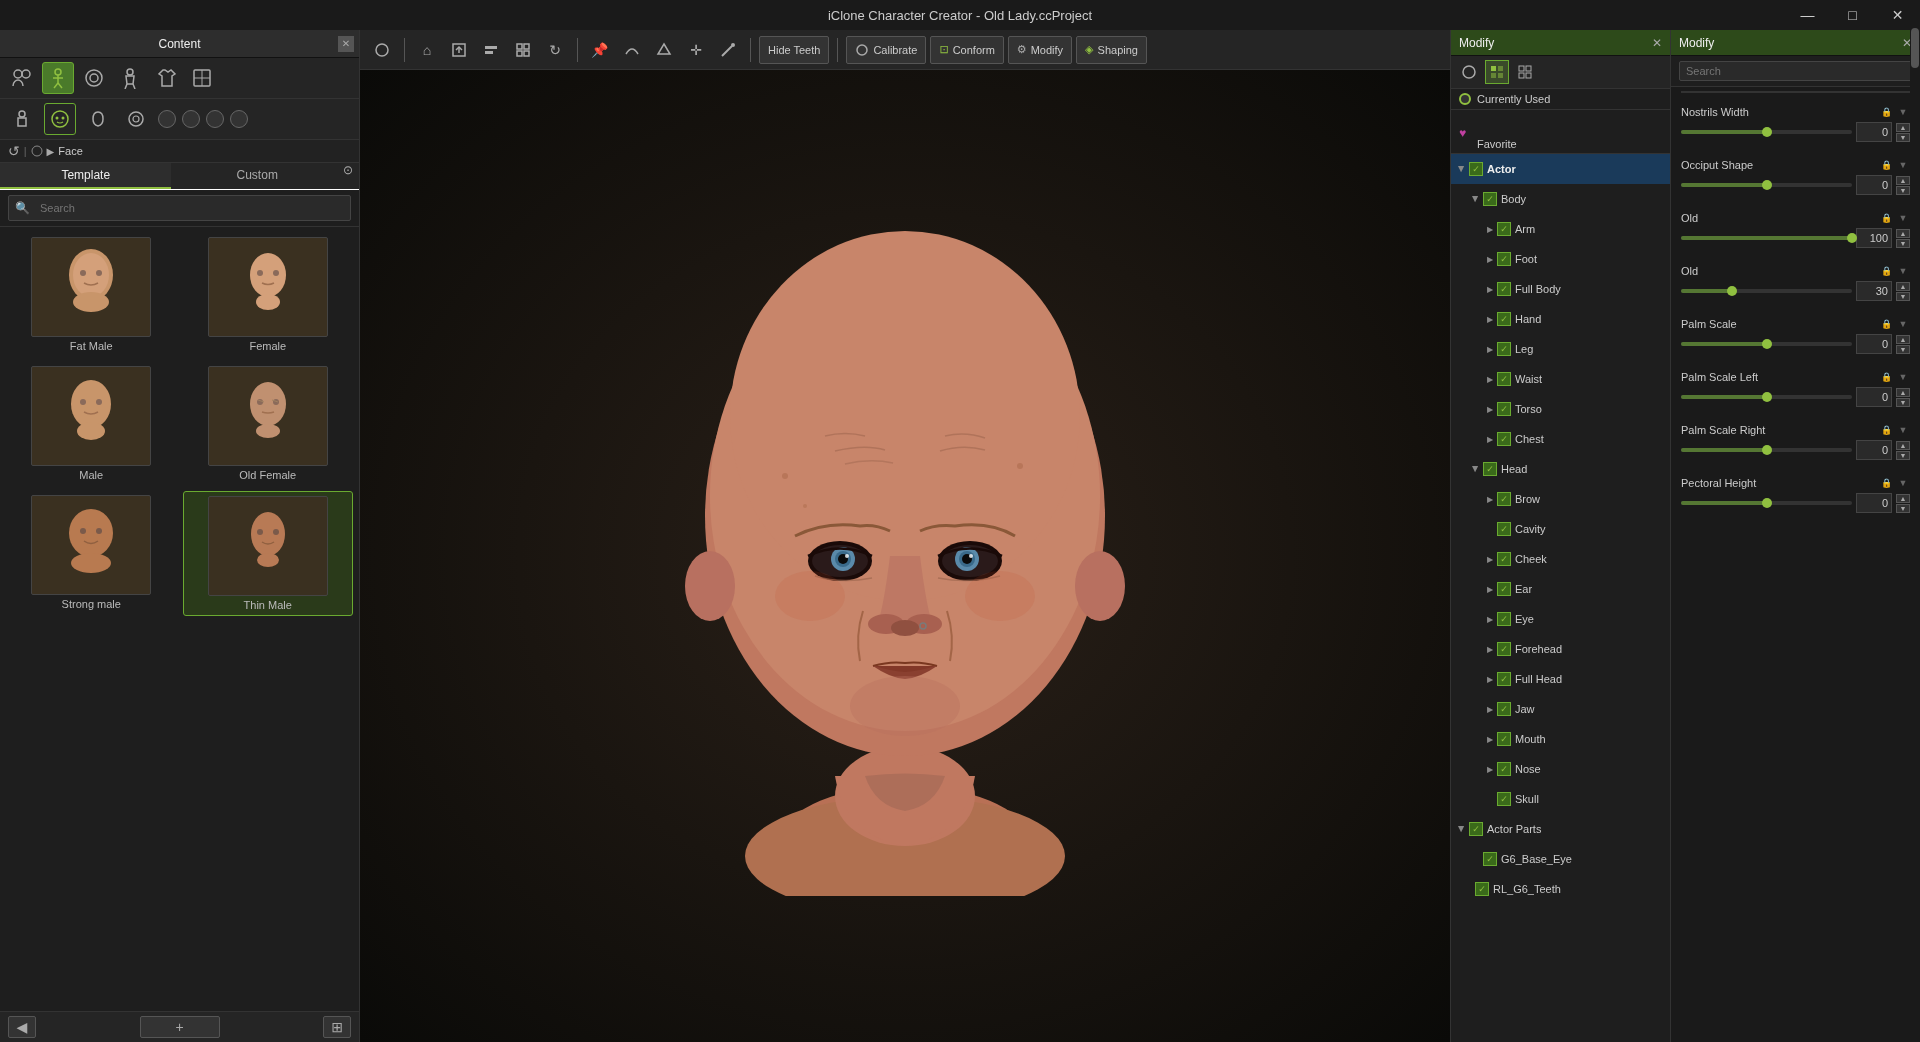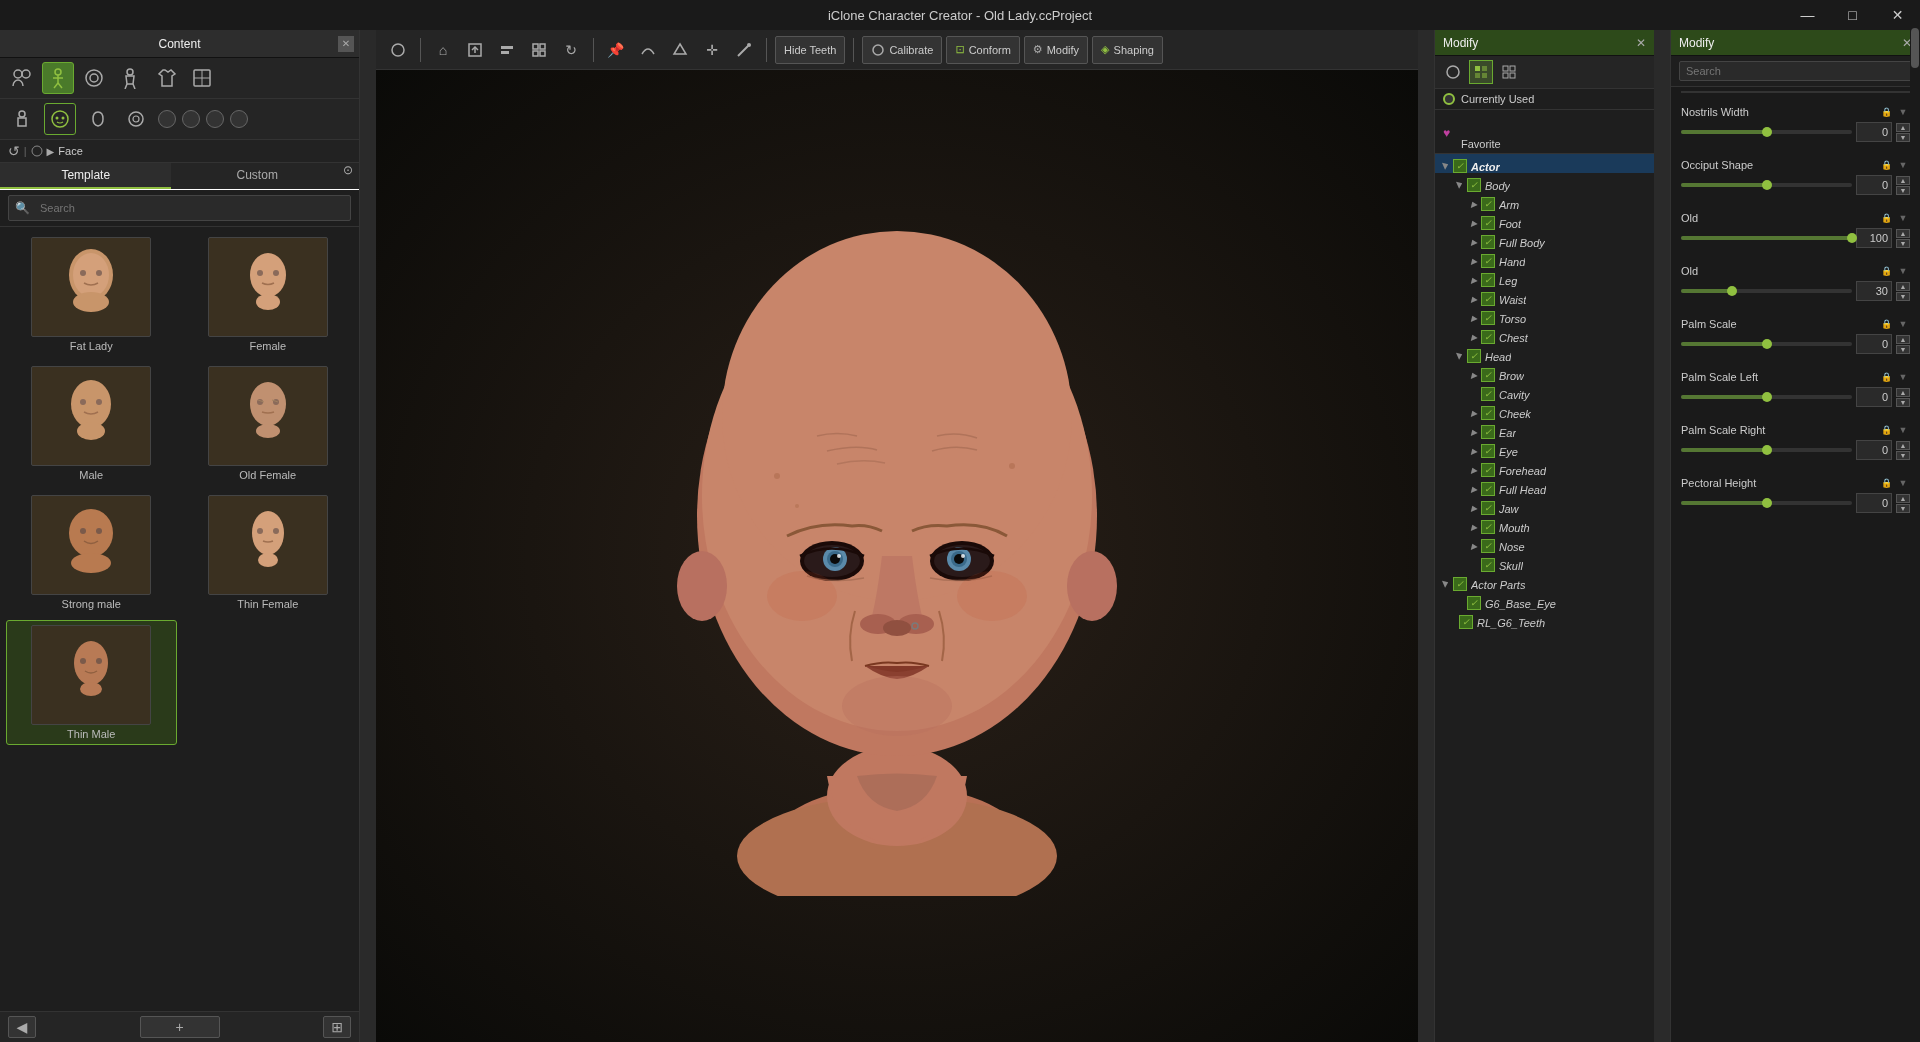--- a/index.html
+++ b/index.html
@@ -43,21 +43,20 @@
       cursor: pointer;
       color: #ccc;
       font-size: 14px;
     }
 
     
     #main {
       display: flex;
       flex: 1;
       overflow: hidden;
-      gap: 16px;
     }
 
     
     #left-panel {
       width: 360px;
       background: #1e1e1e;
       display: flex;
       flex-direction: column;
       flex-shrink: 0;
       border-right: 1px solid #333;
@@ -361,26 +360,25 @@
     #tree-container {
       flex: 1;
       overflow-y: auto;
     }
     #tree-container::-webkit-scrollbar { width: 6px; }
     #tree-container::-webkit-scrollbar-track { background: #1a1a1a; }
     #tree-container::-webkit-scrollbar-thumb { background: #444; }
 
     .tree-item {
       display: flex;
-      align-items: flex-end;
-      height: 19px;
+      align-items: center;
+      height: 30px;
       padding-left: 4px;
       cursor: pointer;
       user-select: none;
-      font-style: italic;
     }
     .tree-item.selected { background: #1a3a5a; }
 
     .tree-arrow {
       width: 14px;
       height: 14px;
       display: flex;
       align-items: center;
       justify-content: center;
       color: #888;
@@ -687,21 +685,21 @@
         <div class="char-thumb">
           <svg width="80" height="80" viewBox="0 0 80 80">
             <ellipse cx="40" cy="28" rx="22" ry="26" fill="#c8956a"></ellipse>
             <ellipse cx="40" cy="28" rx="18" ry="22" fill="#d4a07a"></ellipse>
             <circle cx="32" cy="26" r="3" fill="#8a6a5a"></circle>
             <circle cx="48" cy="26" r="3" fill="#8a6a5a"></circle>
             <path d="M33 36 Q40 40 47 36" stroke="#a07050" stroke-width="1.5" fill="none"></path>
             <ellipse cx="40" cy="55" rx="18" ry="10" fill="#c8956a"></ellipse>
           </svg>
         </div>
-        <span class="char-label">Fat Lady</span>
+        <span class="char-label">Fat Male</span>
       </div>
 
       <div class="char-item">
         <div class="char-thumb">
           <svg width="80" height="80" viewBox="0 0 80 80">
             <ellipse cx="40" cy="28" rx="18" ry="22" fill="#d4a07a"></ellipse>
             <circle cx="32" cy="26" r="3" fill="#8a6a5a"></circle>
             <circle cx="48" cy="26" r="3" fill="#8a6a5a"></circle>
             <path d="M34 36 Q40 39 46 36" stroke="#a07050" stroke-width="1.5" fill="none"></path>
             <ellipse cx="40" cy="55" rx="12" ry="8" fill="#d4a07a"></ellipse>
@@ -744,32 +742,20 @@
             <ellipse cx="40" cy="28" rx="22" ry="24" fill="#b87a50"></ellipse>
             <circle cx="32" cy="26" r="3" fill="#7a5a4a"></circle>
             <circle cx="48" cy="26" r="3" fill="#7a5a4a"></circle>
             <path d="M33 36 Q40 41 47 36" stroke="#906040" stroke-width="1.5" fill="none"></path>
             <ellipse cx="40" cy="58" rx="20" ry="10" fill="#b87a50"></ellipse>
           </svg>
         </div>
         <span class="char-label">Strong male</span>
       </div>
 
-      <div class="char-item">
-        <div class="char-thumb">
-          <svg width="80" height="80" viewBox="0 0 80 80">
-            <ellipse cx="40" cy="28" rx="16" ry="22" fill="#d4a07a"></ellipse>
-            <circle cx="32" cy="26" r="3" fill="#8a6a5a"></circle>
-            <circle cx="48" cy="26" r="3" fill="#8a6a5a"></circle>
-            <path d="M35 36 Q40 38 45 36" stroke="#a07050" stroke-width="1.5" fill="none"></path>
-            <ellipse cx="40" cy="55" rx="10" ry="7" fill="#d4a07a"></ellipse>
-          </svg>
-        </div>
-        <span class="char-label">Thin Female</span>
-      </div>
 
       <div class="char-item selected">
         <div class="char-thumb">
           <svg width="80" height="80" viewBox="0 0 80 80">
             <ellipse cx="40" cy="28" rx="17" ry="22" fill="#b87a55"></ellipse>
             <circle cx="32" cy="26" r="3" fill="#7a5a4a"></circle>
             <circle cx="48" cy="26" r="3" fill="#7a5a4a"></circle>
             <path d="M34 36 Q40 40 46 36" stroke="#906040" stroke-width="1.5" fill="none"></path>
             <ellipse cx="40" cy="54" rx="11" ry="7" fill="#b87a55"></ellipse>
           </svg>

